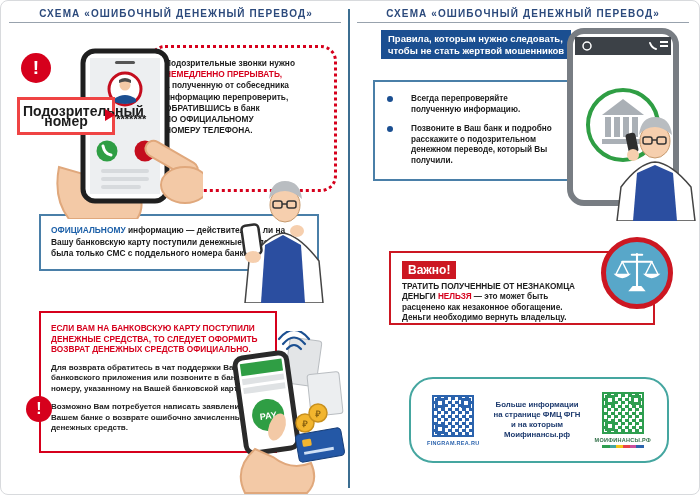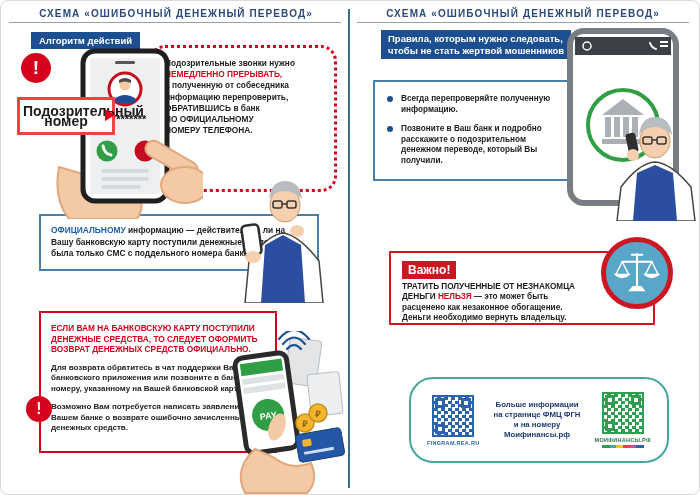--- a/index.html
+++ b/index.html
@@ -42,21 +42,21 @@
     font-size:8.4px;font-weight:bold;line-height:11.5px;background:#fff;z-index:1;box-sizing:content-box;}
 
   .refund-box{left:38px;top:310px;width:214px;height:118px;border:2px solid #d6001c;padding:10px;z-index:1;}
   .refund-title{color:#d6001c;font-weight:bold;font-size:8.3px;line-height:10.5px;}
   .refund-p{margin-top:8px;font-size:8px;font-weight:bold;line-height:10.5px;color:#222;}
 
   .illus{z-index:3;}
 
   
   .rules-box{left:372px;top:79px;width:170px;border:2px solid #4a7fa8;padding:12px 10px 4px 12px;background:#fff;}
-  .rule{display:flex;gap:8px;font-size:8.2px;font-weight:bold;line-height:10.5px;margin-bottom:9px;}
+  .rule{display:flex;gap:18px;font-size:8.2px;font-weight:bold;line-height:10.5px;margin-bottom:9px;}
   .rule-dot{width:6px;height:6px;border-radius:50%;background:#1b4f91;margin-top:2px;flex:none;}
 
   .important-box{left:388px;top:250px;width:240px;height:56px;border:2.5px solid #cc1722;padding:7px 11px;background:#fff;}
   .imp-badge{display:inline-block;background:#cc1722;color:#fff;font-size:12px;font-weight:bold;padding:2px 6px;margin-bottom:3px;}
   .imp-line{font-size:8.2px;line-height:10.3px;font-weight:bold;}
   .imp-line.norm{font-weight:600;}
 
   .scales-wrap{left:600px;top:236px;width:62px;height:62px;border-radius:50%;
     background:#58a7c9;border:5px solid #cc1722;z-index:3;display:flex;align-items:center;justify-content:center;}
 
@@ -76,21 +76,20 @@
     background:linear-gradient(90deg,#2e9e4f 0 18%,#45a6a0 18% 34%,#f5c518 34% 50%,#e8434a 50% 66%,#c94f9b 66% 82%,#2b63ad 82% 100%);}
 </style>
 </head>
 <body>
 
 <div id="poster">
 
   <div class="abs page-header" style="left:5px">СХЕМА «ОШИБОЧНЫЙ ДЕНЕЖНЫЙ ПЕРЕВОД»</div>
   <div class="abs header-rule" style="left:8px;width:332px"></div>
 
-  <div class="abs badge" style="left:30px;top:31px">Алгоритм действий</div>
 
   <div class="abs dotted-frame"></div>
 
   <div class="abs warning-text">
     <span class="line">Подозрительные звонки нужно</span>
     <span class="line red-text">НЕМЕДЛЕННО ПРЕРЫВАТЬ,</span>
     <span class="line">а полученную от собеседника</span>
     <span class="line">информацию перепроверить,</span>
     <span class="line">ОБРАТИВШИСЬ в банк</span>
     <span class="line">ПО ОФИЦИАЛЬНОМУ</span>
@@ -265,21 +264,21 @@
       <div class="qr qr-blue">
         <div class="f f1"></div>
         <div class="f f2"></div>
         <div class="f f3"></div>
       </div>
       <div class="qr-caption cap-blue">FINGRAM.REA.RU</div>
     </div>
     <div class="qr-info">
       <div>Больше информации</div>
       <div>на странице ФМЦ ФГН</div>
-      <div>и на номеру</div>
+      <div>и на которым</div>
       <div>Моифинансы.рф</div>
     </div>
     <div class="qr-col">
       <div class="qr qr-green">
         <div class="f f1"></div>
         <div class="f f2"></div>
         <div class="f f3"></div>
       </div>
       <div class="qr-caption cap-dark">МОИФИНАНСЫ.РФ</div>
       <div class="rainbow"></div>

